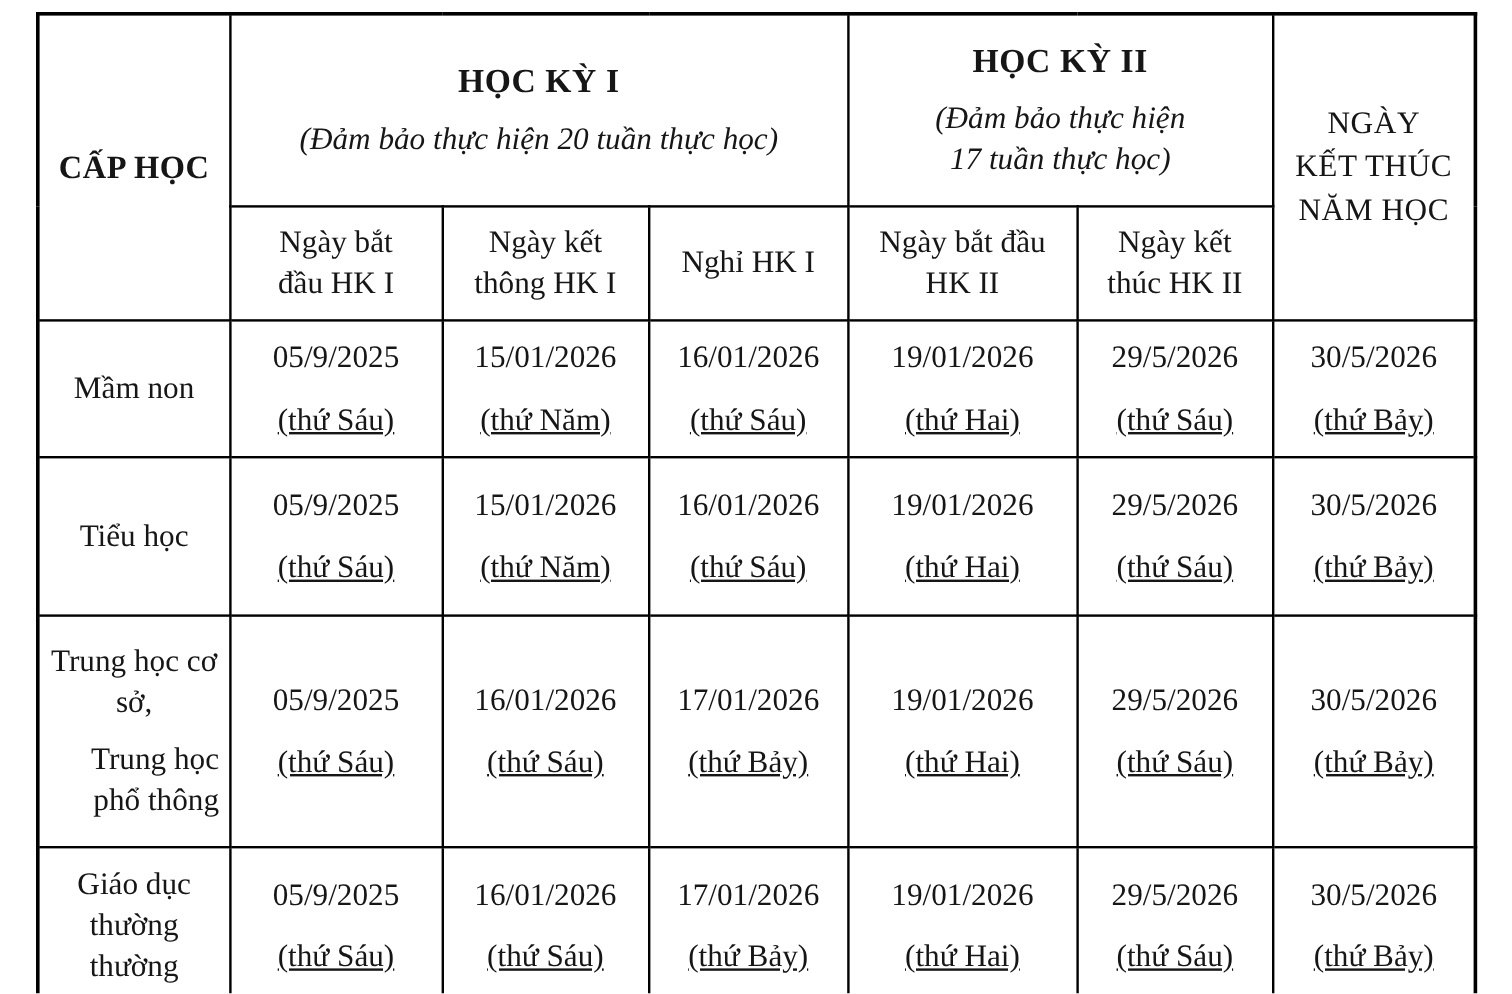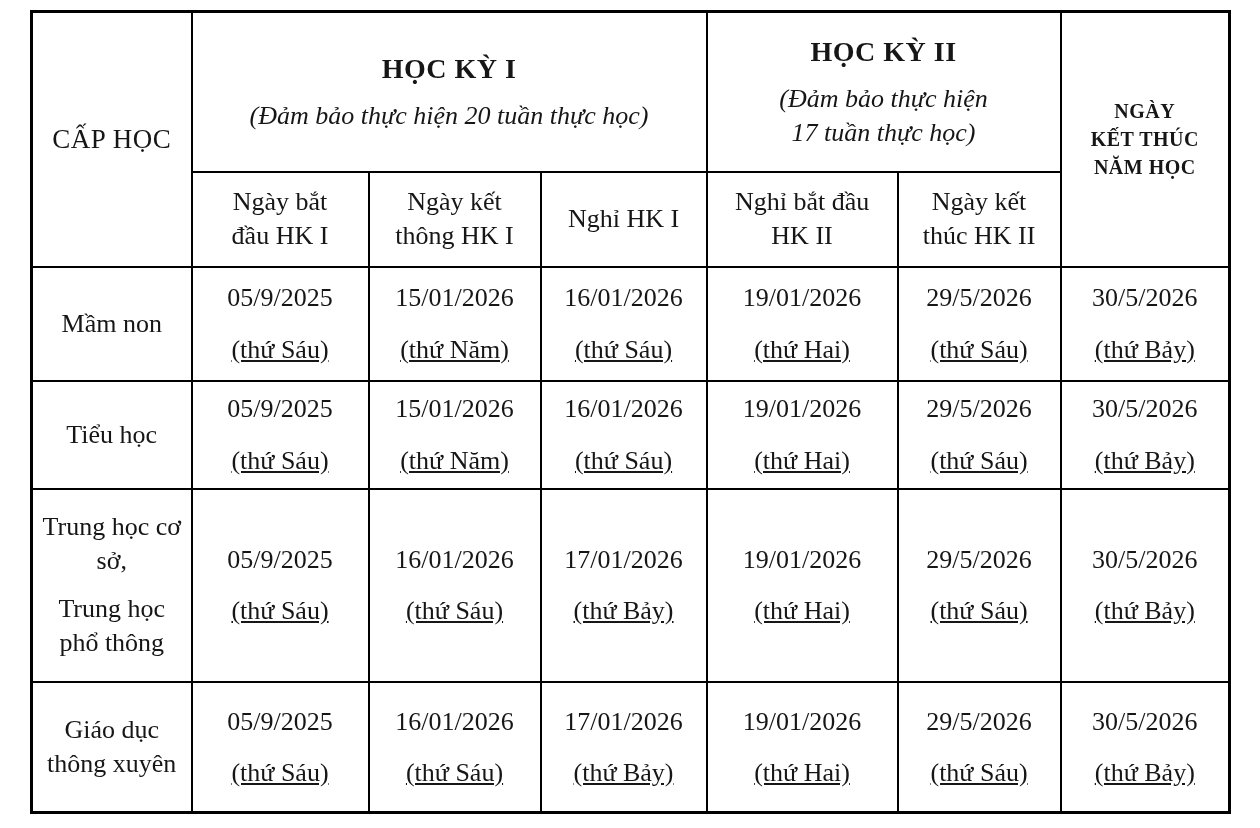--- a/index.html
+++ b/index.html
@@ -41,36 +41,36 @@
     font-weight: bold;
     font-size: 28px;
     letter-spacing: 0.5px;
   }
   .hdr-sub {
     font-style: italic;
     font-size: 26px;
     margin-top: 12px;
   }
   .corner-label {
-    font-weight: normal;
+    font-weight: bold;
     font-size: 27px;
     letter-spacing: 0.5px;
   }
   .yearend-line {
-    font-weight: bold;
-    font-size: 20px;
+    font-weight: normal;
+    font-size: 26px;
     line-height: 1.4;
     letter-spacing: 0.5px;
   }
   .sub-line {
     line-height: 1.3;
   }
   .cell-date { line-height: 1.2; }
   .cell-day  { line-height: 1.2; margin-top: 20px; text-decoration: underline; }
-  .row-label-line2 { margin-top: 14px; }
+  .row-label-line2 { margin-top: 14px; text-align: right; }
   .sub-line:empty,
   .row-label-line2:empty,
   .yearend-line:empty { display: none; }
 </style>
 </head>
 <body>
 
 <div class="page">
   <table class="calendar">
     <colgroup>
@@ -113,21 +113,21 @@
       </td>
       <td>
         <div class="sub-line">Ngày kết</div>
         <div class="sub-line">thông HK I</div>
       </td>
       <td>
         <div class="sub-line">Nghỉ HK I</div>
 
       </td>
       <td>
-        <div class="sub-line">Nghỉ bắt đầu</div>
+        <div class="sub-line">Ngày bắt đầu</div>
         <div class="sub-line">HK II</div>
       </td>
       <td>
         <div class="sub-line">Ngày kết</div>
         <div class="sub-line">thúc HK II</div>
       </td>
     </tr>
 
     <tr style="height:114px">
       <td>
@@ -153,21 +153,21 @@
       <td>
         <div class="cell-date">29/5/2026</div>
         <div class="cell-day">(thứ Sáu)</div>
       </td>
       <td>
         <div class="cell-date">30/5/2026</div>
         <div class="cell-day">(thứ Bảy)</div>
       </td>
     </tr>
 
-    <tr style="height:108px">
+    <tr style="height:132px">
       <td>
         <div>Tiểu học</div>
 
       </td>
       <td>
         <div class="cell-date">05/9/2025</div>
         <div class="cell-day">(thứ Sáu)</div>
       </td>
       <td>
         <div class="cell-date">15/01/2026</div>
@@ -217,21 +217,21 @@
         <div class="cell-day">(thứ Sáu)</div>
       </td>
       <td>
         <div class="cell-date">30/5/2026</div>
         <div class="cell-day">(thứ Bảy)</div>
       </td>
     </tr>
 
     <tr style="height:131px">
       <td>
-        <div>Giáo dục thông xuyên</div>
+        <div>Giáo dục thường thường</div>
 
       </td>
       <td>
         <div class="cell-date">05/9/2025</div>
         <div class="cell-day">(thứ Sáu)</div>
       </td>
       <td>
         <div class="cell-date">16/01/2026</div>
         <div class="cell-day">(thứ Sáu)</div>
       </td>

